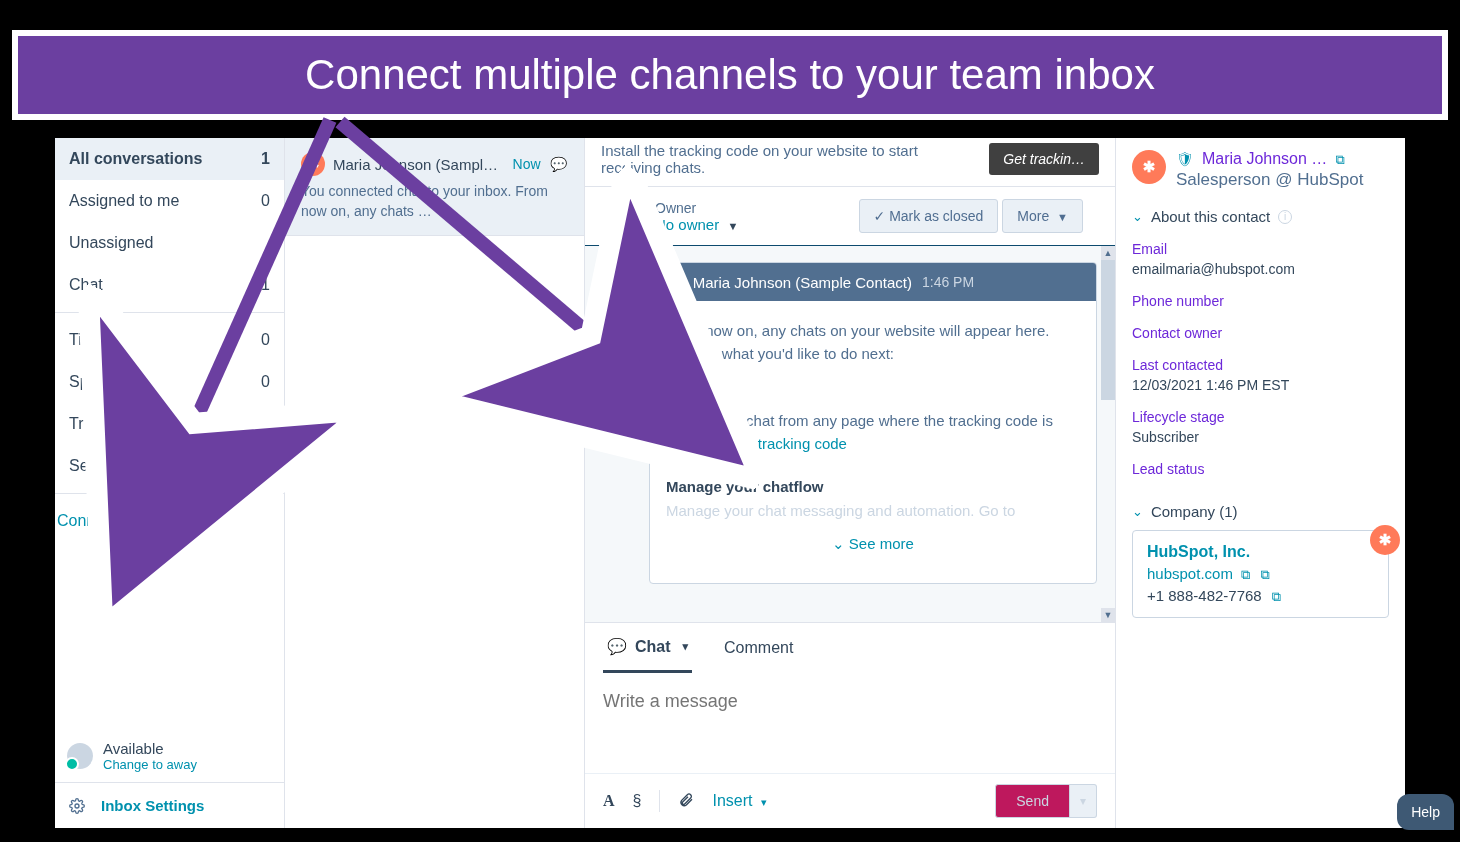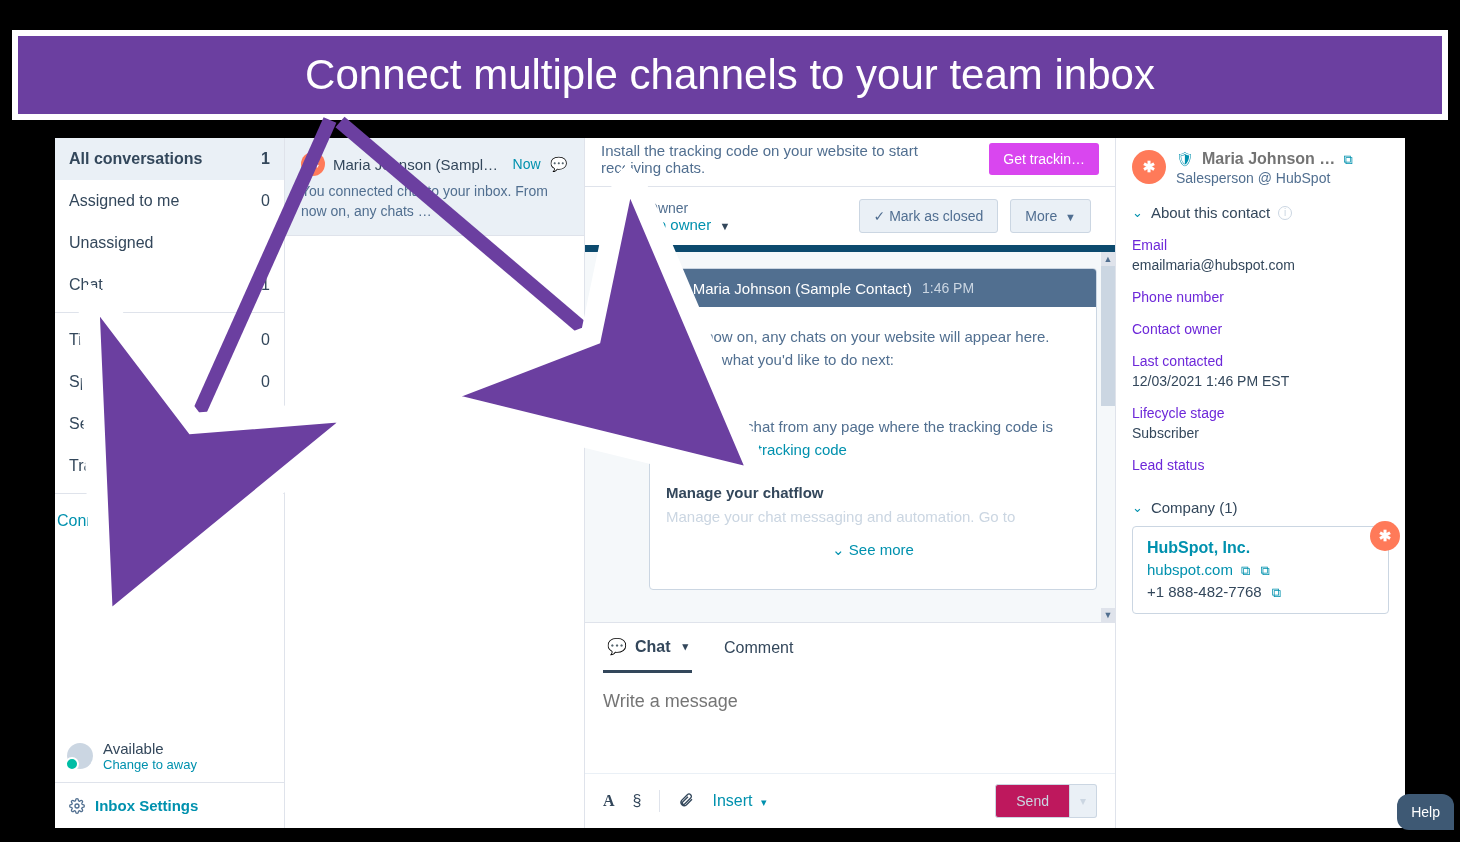--- a/index.html
+++ b/index.html
@@ -43,38 +43,38 @@
   }
   .nav-item.active { background:#eaf0f6; font-weight:600;}
   .nav-sep { height:1px; background:#dfe3eb; margin:6px 0;}
   .connect-link { padding:12px 2px; color:#0091ae; font-size:16px; cursor:pointer;}
   .sidebar-spacer{flex:1;}
   .availability { padding:10px 12px; display:flex; align-items:center; gap:10px;}
   .avatar-dot { width:26px;height:26px;border-radius:50%;background:#cbd6e2;position:relative;}
   .avatar-dot::after{content:"";position:absolute;bottom:-2px;left:-2px;width:10px;height:10px;border-radius:50%;background:#00bda5;border:2px solid #fff;}
   .avail-texts div:first-child{color:#33475b;font-size:15px;}
   .avail-texts div:last-child{color:#0091ae;font-size:13px;font-weight:500;}
-  .inbox-settings{border-top:1px solid #dfe3eb;padding:14px;color:#0091ae;font-weight:600;display:flex;align-items:center;gap:10px;}
+  .inbox-settings{border-top:1px solid #dfe3eb;padding:14px;color:#0091ae;font-weight:600;display:flex;align-items:center;gap:16px;}
   .gear{width:16px;height:16px;}
   
   .conv-list{width:300px;border-right:1px solid #dfe3eb;background:#fff;}
   .conv-item{padding:14px 16px;background:#eaf0f6;border-bottom:1px solid #dfe3eb;}
   .conv-item .row1{display:flex;align-items:center;gap:8px;}
   .hs-icon{width:24px;height:24px;border-radius:50%;background:#ff7a59;display:flex;align-items:center;justify-content:center;color:#fff;font-weight:bold;}
   .conv-name{flex:1;color:#33475b;font-size:15px;white-space:nowrap;overflow:hidden;text-overflow:ellipsis;}
   .conv-time{color:#0091ae;font-size:14px;}
   .chat-bubble-i{color:#0091ae;font-size:14px;margin-left:2px;}
   .conv-preview{color:#516f90;font-size:14px;margin-top:6px;line-height:1.4;}
   
   .main{flex:1;display:flex;flex-direction:column;background:#f5f8fa;min-width:0;}
   .tracking-bar{display:flex;align-items:center;padding:4px 16px 10px;gap:12px;background:#fff;border-bottom:1px solid #dfe3eb;}
   .tracking-text{flex:1;color:#516f90;font-size:15px;}
   .btn{border:1px solid #cbd6e2;background:#eaf0f6;color:#506e91;padding:8px 14px;border-radius:3px;font-size:14px;cursor:pointer;}
-  .btn-dark{background:#d946ef;color:#fff;border:none;}
-  .owner-bar{display:flex;align-items:center;padding:12px 24px;gap:12px;background:#fff;border-bottom:7px solid #0c4a6e;}
+  .btn-dark{background:#404040;color:#fff;border:none;font-style:italic;}
+  .owner-bar{display:flex;align-items:center;padding:12px 32px;gap:4px;background:#fff;border-bottom:1px solid #0c4a6e;}
   .owner-left{display:flex;align-items:center;gap:10px;flex:1;}
   .owner-avatar{width:28px;height:28px;border-radius:50%;background:#cbd6e2;}
   .owner-label{color:#516f90;font-size:14px;}
   .owner-name{color:#0091ae;font-size:15px;font-weight:500;}
   .caret{font-size:11px;margin-left:4px;}
   .thread{flex:1;overflow:hidden;padding:16px 18px 0 18px;position:relative;}
   .scrollbar{position:absolute;right:0;top:0;width:14px;height:100%;}
   .scroll-up{position:absolute;right:0;top:0;width:14px;height:14px;background:#dfe3eb;display:flex;align-items:center;justify-content:center;font-size:9px;color:#516f90;}
   .scroll-dn{position:absolute;right:0;bottom:0;width:14px;height:14px;background:#dfe3eb;display:flex;align-items:center;justify-content:center;font-size:9px;color:#516f90;}
   .scroll-thumb{position:absolute;right:0;top:14px;width:14px;height:140px;background:#cbd6e2;}
@@ -97,24 +97,24 @@
   .composer-toolbar{display:flex;align-items:center;gap:18px;padding:10px 18px;background:#fff;border-top:1px solid #eaf0f6;}
   .tb-sep{width:1px;height:22px;background:#dfe3eb;}
   .tb-item{color:#33475b;font-size:16px;cursor:pointer;}
   .insert{color:#0091ae;font-weight:500;}
   .send-group{margin-left:auto;display:flex;}
   .send-btn{border:1px solid #cbd6e2;background:#be185d;color:#cbd6e2;padding:8px 20px;border-radius:3px 0 0 3px;font-size:14px;}
   .send-dd{border:1px solid #cbd6e2;border-left:none;background:#eaf0f6;color:#cbd6e2;padding:8px 10px;border-radius:0 3px 3px 0;font-size:12px;}
   
   .right{width:290px;border-left:1px solid #dfe3eb;background:#fff;padding:12px 16px;overflow:hidden;}
   .contact-head{display:flex;gap:10px;align-items:flex-start;}
-  .contact-name{color:#737373;font-weight:700;font-size:16px;}
+  .contact-name{color:#6d28d9;font-weight:400;font-size:16px;}
   .verified{color:#0091ae;font-size:14px;margin-right:4px;}
   .extlink{color:#0091ae;font-size:13px;margin-left:4px;}
-  .contact-sub{color:#516f90;font-size:14px;margin-top:2px;}
+  .contact-sub{color:#516f90;font-size:17px;margin-top:2px;}
   .section-h{display:flex;align-items:center;gap:8px;color:#33475b;font-size:15px;font-weight:500;margin-top:18px;}
   .chev{color:#0091ae;font-size:13px;}
   .info-i{color:#cbd6e2;font-size:13px;border:1px solid #cbd6e2;border-radius:50%;width:14px;height:14px;display:inline-flex;align-items:center;justify-content:center;font-size:10px;}
   .field-label{color:#6d28d9;font-size:14px;margin-top:16px;}
   .field-value{color:#33475b;font-size:14px;margin-top:4px;}
   .company-card{border:1px solid #cbd6e2;border-radius:4px;padding:12px 14px;margin-top:10px;position:relative;}
   .company-name{color:#0091ae;font-weight:600;font-size:16px;}
   .company-link{color:#0091ae;font-size:15px;margin-top:4px;}
   .company-phone{color:#33475b;font-size:15px;margin-top:4px;}
   .copy-i{color:#0091ae;margin-left:6px;font-size:13px;}
@@ -151,25 +151,25 @@
       <div class="nav-sep"></div>
       <div class="nav-item">
         <span>Tickets</span>
         <span>0</span>
       </div>
       <div class="nav-item">
         <span>Spam</span>
         <span>0</span>
       </div>
       <div class="nav-item">
+        <span>Trash</span>
+        <span></span>
+      </div>
+      <div class="nav-item">
         <span>Sent</span>
-        <span></span>
-      </div>
-      <div class="nav-item">
-        <span>Trash</span>
         <span></span>
       </div>
       <div class="nav-sep"></div>
       <div class="connect-link">Connect another channel</div>
     </div>
     <div class="sidebar-spacer"></div>
     <div class="availability">
       <div class="avatar-dot"></div>
       <div class="avail-texts">
         <div>Available</div>

